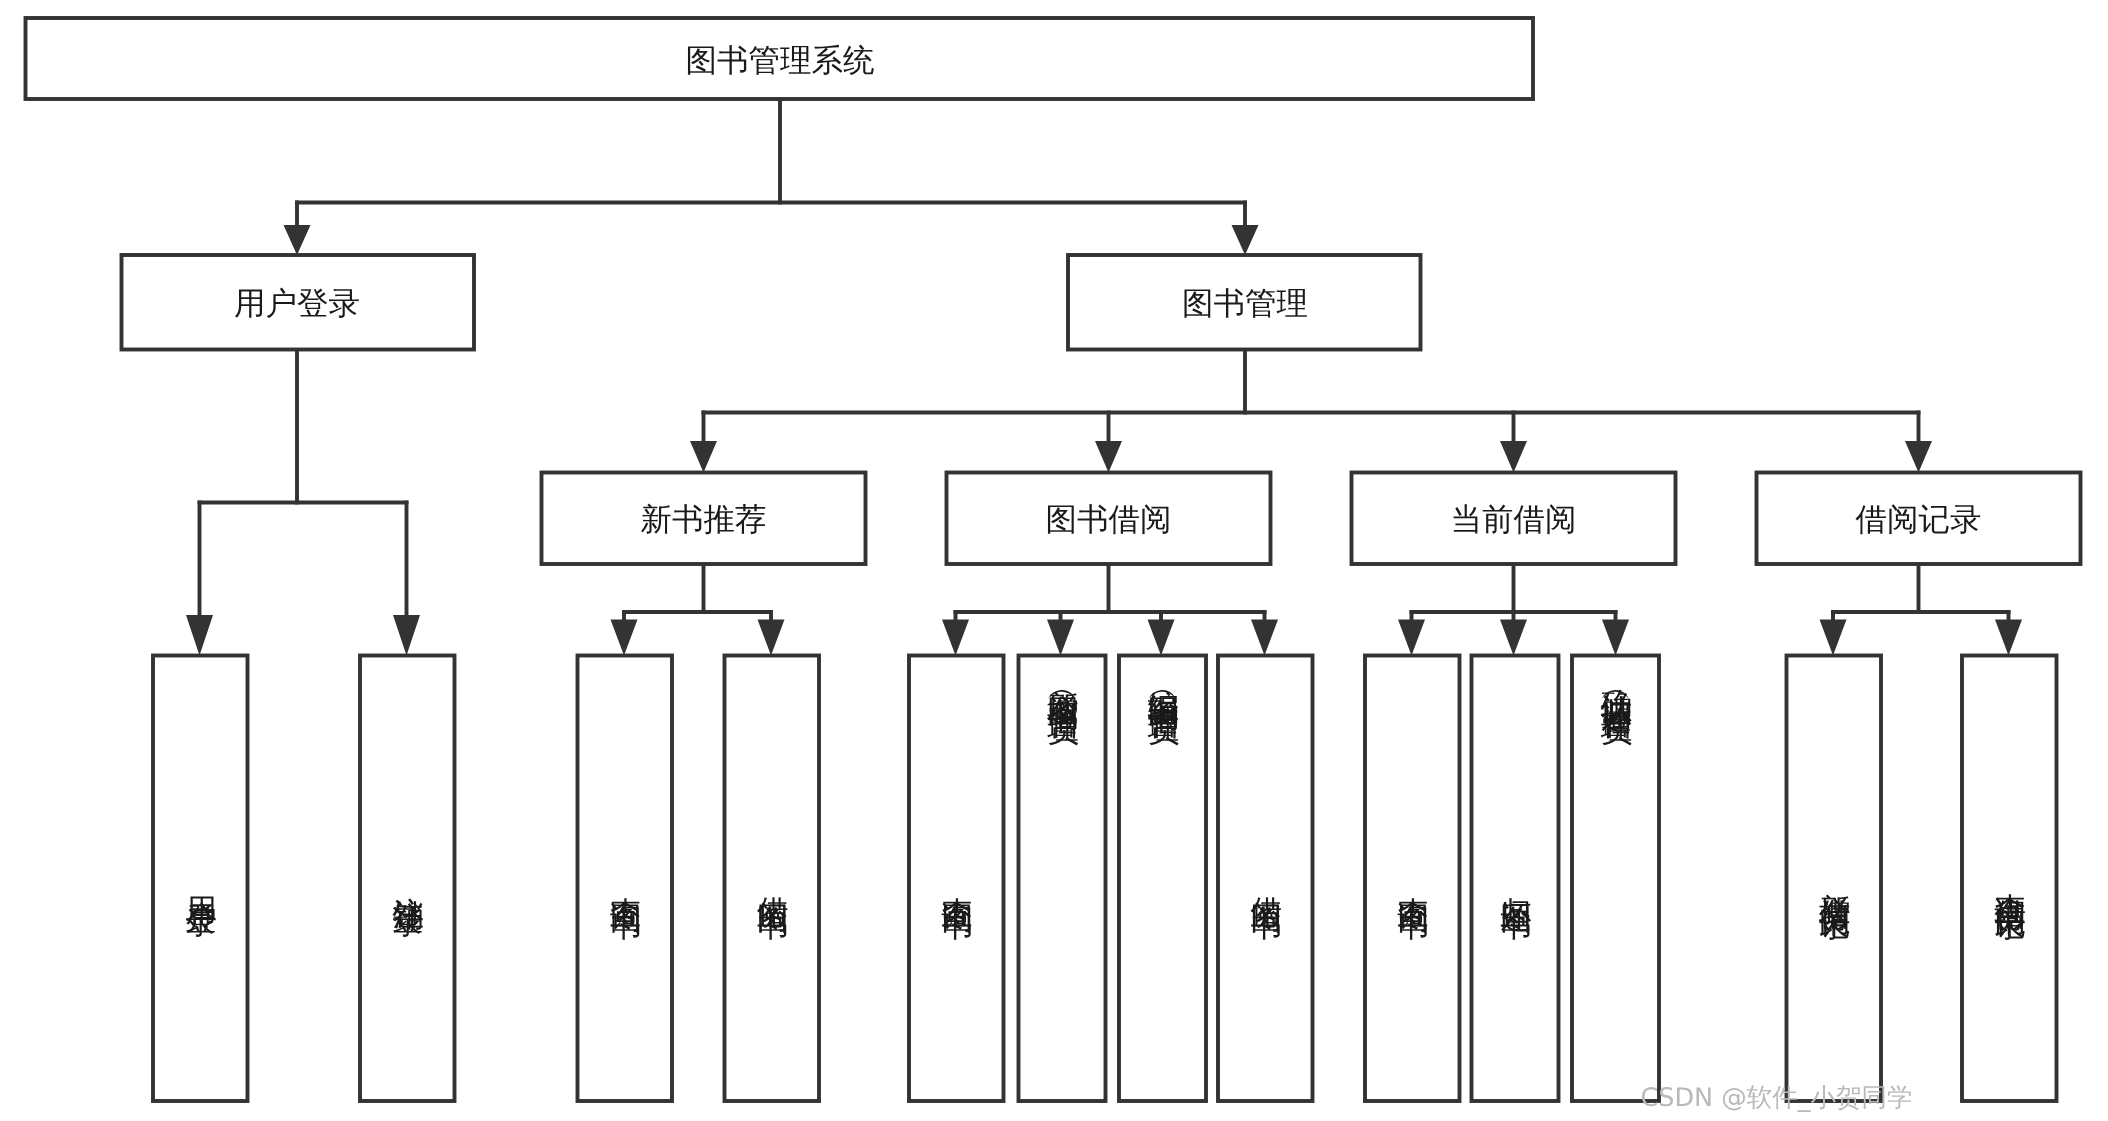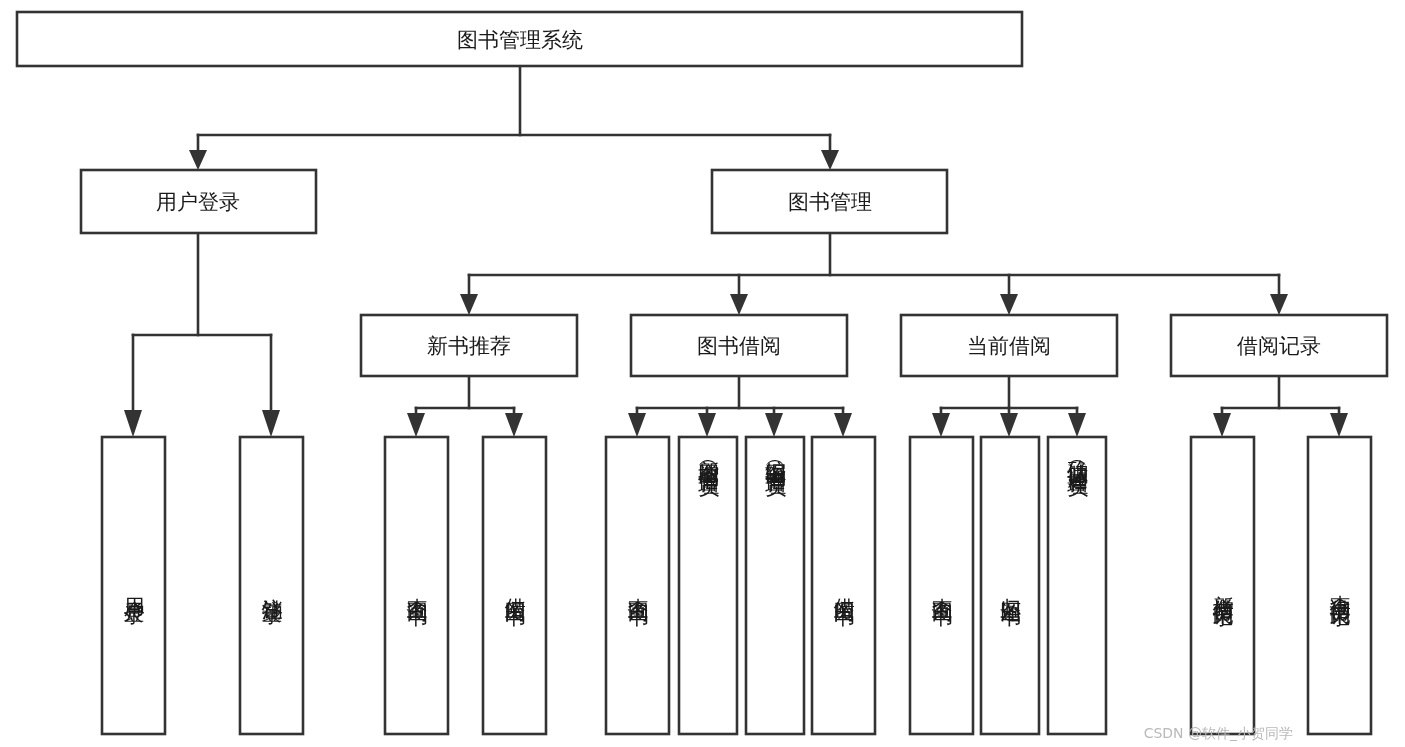--- a/index.html
+++ b/index.html
@@ -62,24 +62,24 @@
     font-family: "DejaVu Sans", "Liberation Sans", sans-serif;
     font-size: 21px;
     line-height: 1.02;
     letter-spacing: 2.5px;
     color: #1a1a1a;
     white-space: nowrap;
     text-align: center;
   }
   .watermark {
     position: absolute;
-    right: 2px;
+    right: 20px;
     bottom: 4px;
     font-family: "DejaVu Sans", "Liberation Sans", sans-serif;
-    font-size: 14px;
+    font-size: 17px;
     color: #b9b9b9;
     white-space: nowrap;
     pointer-events: none;
     margin-left: 12px;
   }
 </style>
 </head>
 <body>
 
 <div id="diagram-root">

